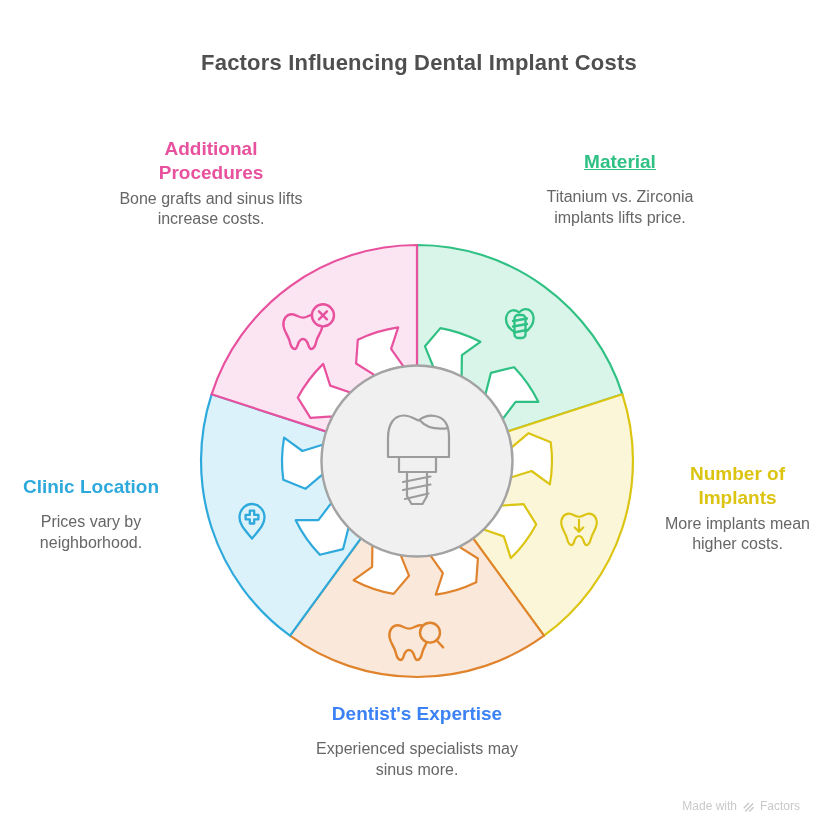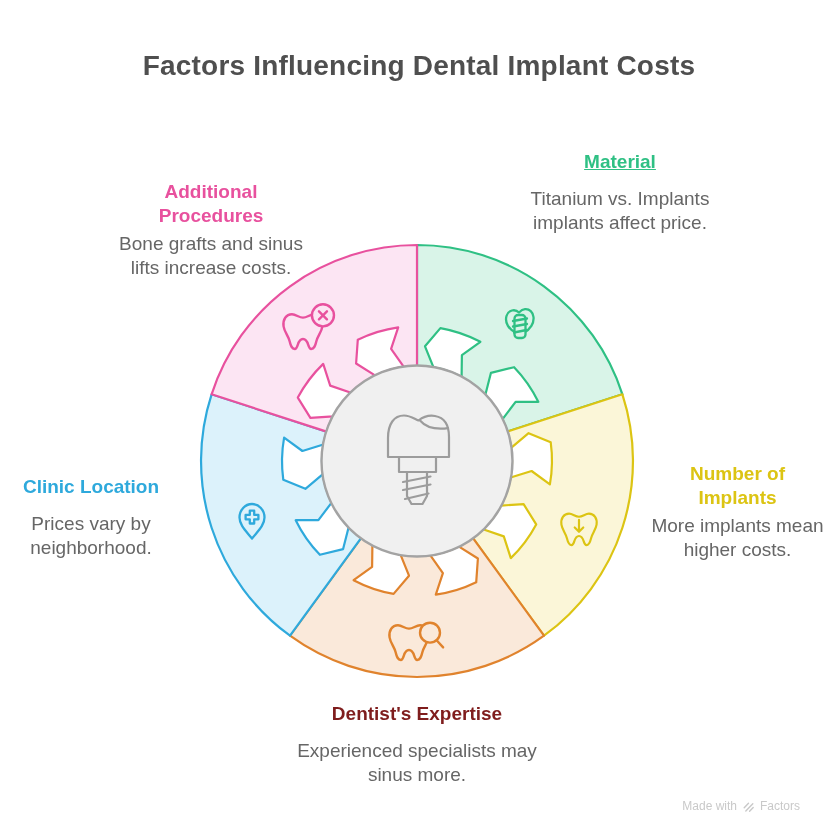--- a/index.html
+++ b/index.html
@@ -1,23 +1,23 @@
 <!DOCTYPE html>
 <html><head>
 <meta charset="utf-8">
 <style>
   html,body{margin:0;padding:0;background:#ffffff;}
   #canvas{position:relative;width:838px;height:840px;background:#ffffff;overflow:hidden;
           font-family:"Liberation Sans",sans-serif;}
   #page-title{position:absolute;top:50px;left:0;width:838px;text-align:center;
-              font-size:28px;font-weight:700;color:#4f4f4f;letter-spacing:.2px;}
+              font-size:22px;font-weight:700;color:#4f4f4f;letter-spacing:.2px;}
   svg#wheel{position:absolute;top:0;left:0;}
   .label{position:absolute;text-align:center;}
   .label-title{font-size:19px;font-weight:600;line-height:1.28;margin:0 auto;}
-  .label-desc{font-size:19px;color:#666666;line-height:1.27;margin-top:3px;}
+  .label-desc{font-size:16px;color:#666666;line-height:1.27;margin-top:3px;}
   .gap-lg .label-desc{margin-top:13px;}
   #watermark{position:absolute;top:799px;right:38px;display:flex;align-items:center;
              gap:5px;color:#c9c9c9;font-size:12px;margin-left:41px;}
   #watermark svg{display:block;}
 </style>
 </head>
 <body>
 
 <div id="canvas">
 
@@ -84,42 +84,42 @@
       </g>
       <g transform="translate(252,521)" stroke="#2ea9dc">
         <path d="M 0,17.5 C -5.5,10.5 -12.5,4.5 -12.5,-3.5 C -12.5,-11 -7,-17 0,-17
                  C 7,-17 12.5,-11 12.5,-3.5 C 12.5,4.5 5.5,10.5 0,17.5 Z"></path>
         <path d="M -2.2,-10.3 L 2.2,-10.3 L 2.2,-6.1 L 6.4,-6.1 L 6.4,-1.7 L 2.2,-1.7 L 2.2,2.5
                  L -2.2,2.5 L -2.2,-1.7 L -6.4,-1.7 L -6.4,-6.1 L -2.2,-6.1 Z"></path>
       </g>
     </g>
   </svg>
 
-  <div class="label" style="left:111px;top:137px;width:200px;margin-top:43px;">
+  <div class="label" style="left:111px;top:137px;width:200px;">
     <div class="label-title" style="width: 160px; color: rgb(232, 81, 158);">Additional Procedures</div>
     <div class="label-desc">Bone grafts and sinus lifts increase costs.</div>
   </div>
 
   <div class="label gap-lg" style="left:520px;top:150px;width:200px;">
     <div class="label-title" style="color: rgb(47, 192, 132); text-decoration: underline;">Material</div>
-    <div class="label-desc">Titanium vs. Implants implants affect price.</div>
+    <div class="label-desc">Titanium vs. Zirconia implants lifts price.</div>
   </div>
 
   <div class="label gap-lg" style="left:1px;top:475px;width:180px;">
     <div class="label-title" style="color: rgb(46, 169, 220);">Clinic Location</div>
     <div class="label-desc">Prices vary by neighborhood.</div>
   </div>
 
   <div class="label" style="left:650px;top:462px;width:175px;">
     <div class="label-title" style="width: 120px; color: rgb(220, 196, 19);">Number of Implants</div>
     <div class="label-desc">More implants mean higher costs.</div>
   </div>
 
   <div class="label gap-lg" style="left:297px;top:702px;width:240px;">
-    <div class="label-title" style="color: #7f1d1d;">Dentist's Expertise</div>
+    <div class="label-title" style="color: #3b82f6;">Dentist's Expertise</div>
     <div class="label-desc">Experienced specialists may sinus more.</div>
   </div>
 
   <div id="watermark">
     <span>Made with</span>
     <svg width="13" height="13" viewBox="0 0 13 13" stroke="currentColor" stroke-width="1.4" stroke-linecap="round" fill="none">
       <path d="M2.2,7.8 L6.5,3.2 M3.8,11 L10.8,3.8 M7.6,11.2 L11.2,7.4"></path>
     </svg>
     <span>Factors</span>
   </div>

